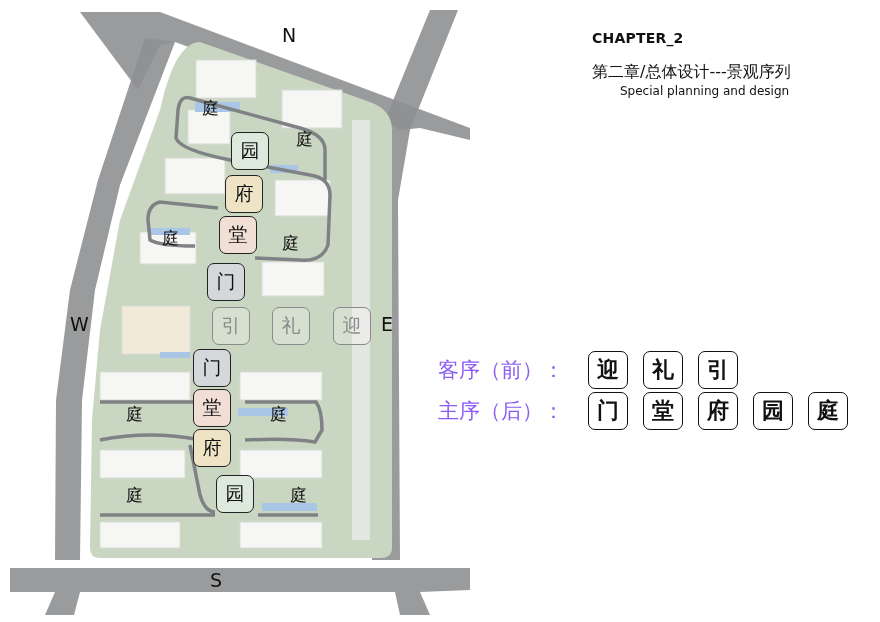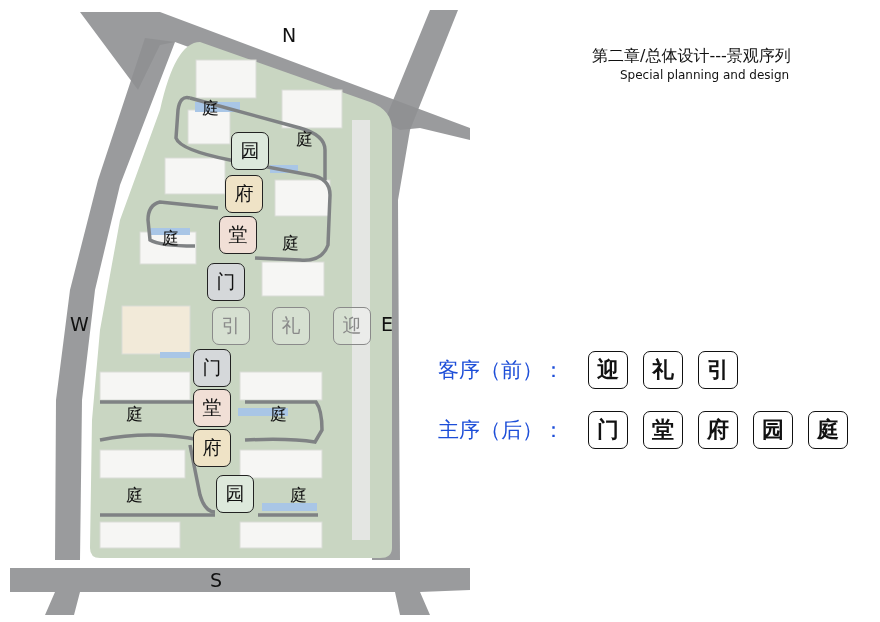--- a/index.html
+++ b/index.html
@@ -10,21 +10,21 @@
   .tag { position:absolute; width:38px; height:38px; border:1.6px solid #222; border-radius:7px;
          display:flex; align-items:center; justify-content:center; font-size:19px; color:#111;
          box-sizing:border-box; }
   .tag.faded { border-color:#8a8a8a; color:#8a8a8a; background:rgba(255,255,255,0.25); }
   .ting { position:absolute; font-size:17px; color:#111; }
   .header { position:absolute; left:592px; top:30px; }
   .h-chapter { font-size:14px; font-weight:bold; letter-spacing:0.2px; }
   .h-cn { font-size:16px; margin-top:16px; }
   .h-en { font-size:12px; margin-top:1px;margin-left:28px; }
   .legend-row { position:absolute; left:438px; display:flex; align-items:center; }
-  .legend-label { font-size:21px; color:#1d4ed8; width:150px; }
+  .legend-label { font-size:21px; color:#8b5cf6; width:150px; }
   .legend-box { width:40px; height:38px; border:1.8px solid #111; border-radius:7px;
                 display:flex; align-items:center; justify-content:center; font-size:22px;
                 font-weight:bold; font-family:"DejaVu Serif", serif; margin-right:15px; box-sizing:border-box; }
 </style>
 </head>
 <body>
 
 <div class="map">
   <svg width="480" height="622" viewBox="0 0 480 622">
 
@@ -105,30 +105,31 @@
   <div class="ting" style="left:296px; top:128px;">庭</div>
   <div class="ting" style="left:162px; top:227px;">庭</div>
   <div class="ting" style="left:282px; top:232px;">庭</div>
   <div class="ting" style="left:126px; top:403px;">庭</div>
   <div class="ting" style="left:270px; top:403px;">庭</div>
   <div class="ting" style="left:126px; top:484px;">庭</div>
   <div class="ting" style="left:290px; top:484px;">庭</div>
 </div>
 
 <div class="header">
+  <div class="h-chapter">CHAPTER_2</div>
   <div class="h-cn">第二章/总体设计---景观序列</div>
   <div class="h-en">Special planning and design</div>
 </div>
 
 <div class="legend-row" style="top:351px;">
   <div class="legend-label">客序（前）：</div>
   <div class="legend-box">迎</div>
   <div class="legend-box">礼</div>
   <div class="legend-box">引</div>
 </div>
-<div class="legend-row" style="top:411px;justify-content:space-between;">
+<div class="legend-row" style="top:392px;justify-content:space-between;">
   <div class="legend-label">主序（后）：</div>
   <div class="legend-box">门</div>
   <div class="legend-box">堂</div>
   <div class="legend-box">府</div>
   <div class="legend-box">园</div>
   <div class="legend-box">庭</div>
 </div>
 
 </body></html>

